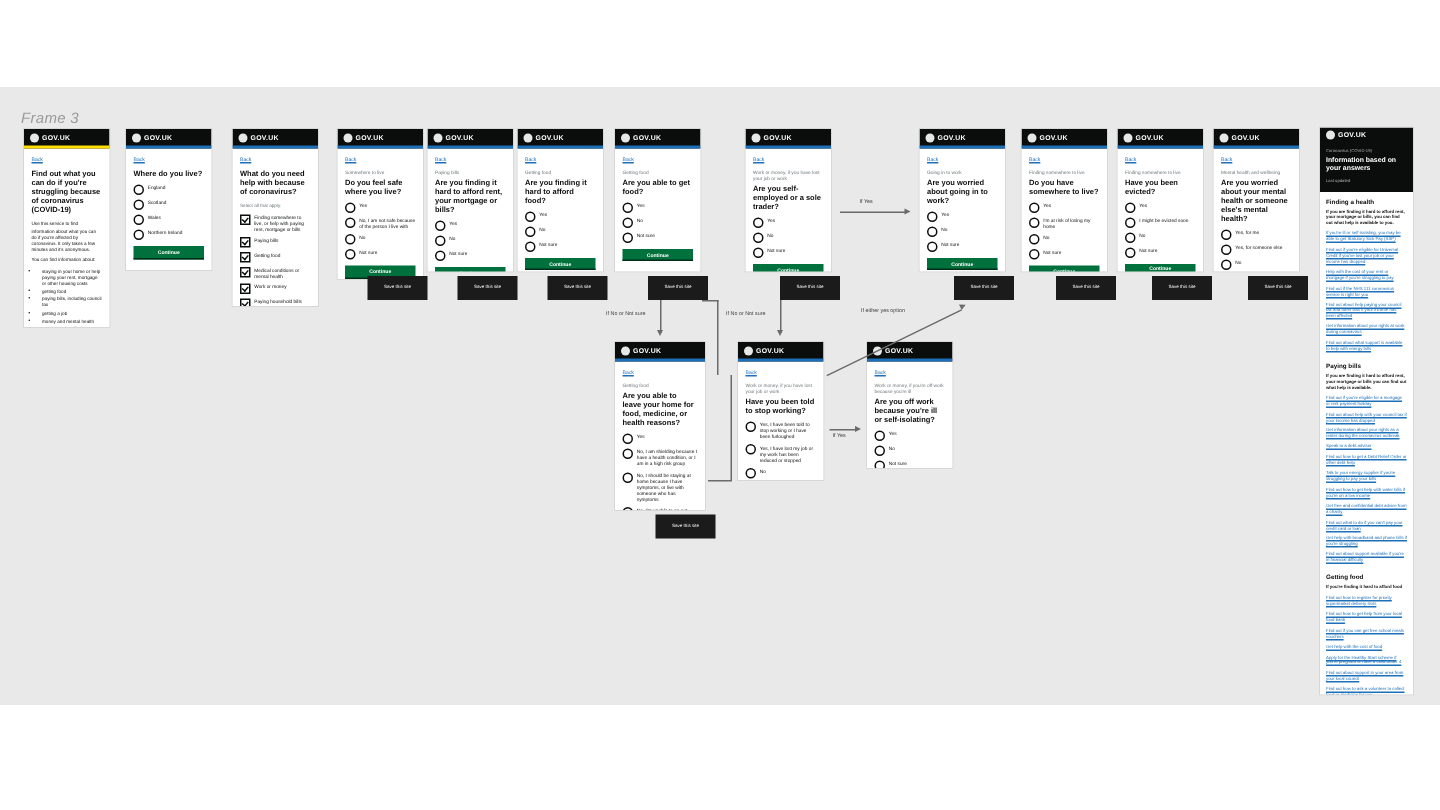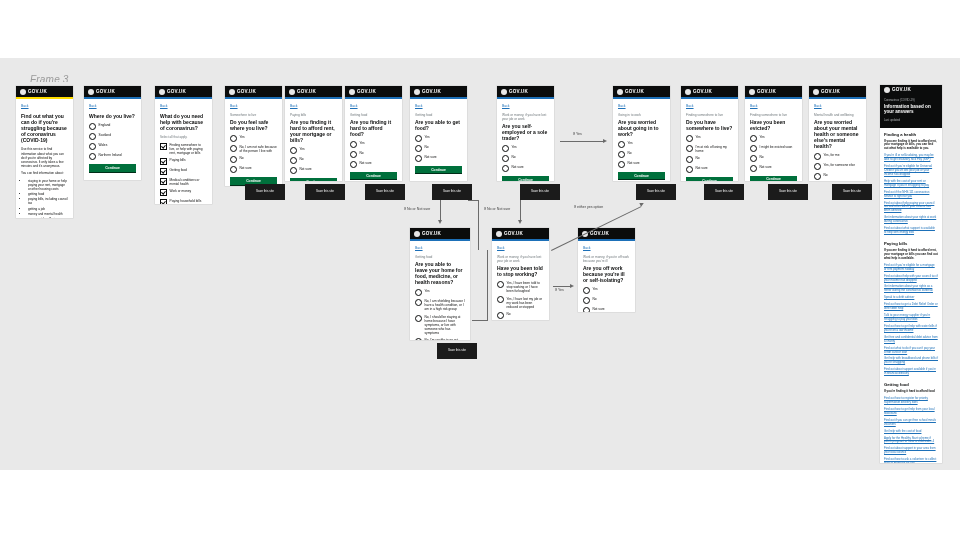--- a/index.html
+++ b/index.html
@@ -11,21 +11,21 @@
   }
   #canvas{
     position:absolute;left:0;top:58px;width:960px;height:412px;
     background:#e9e9e9;
   }
   #frame{
     position:absolute;left:10px;top:82px;width:940px;height:380px;
     background:#e9e9e9;
   }
   .frame-title{
-    position:absolute;left:30px;top:74px;
+    position:absolute;left:14px;top:74px;
     font-size:10px;color:#9a9a9a;letter-spacing:.2px;font-style:italic;
   }
 
   
   .card{
     position:absolute;
     background:#ffffff;
     box-shadow:0 0 0 0.5px rgba(0,0,0,.10);
     overflow:hidden;
   }

